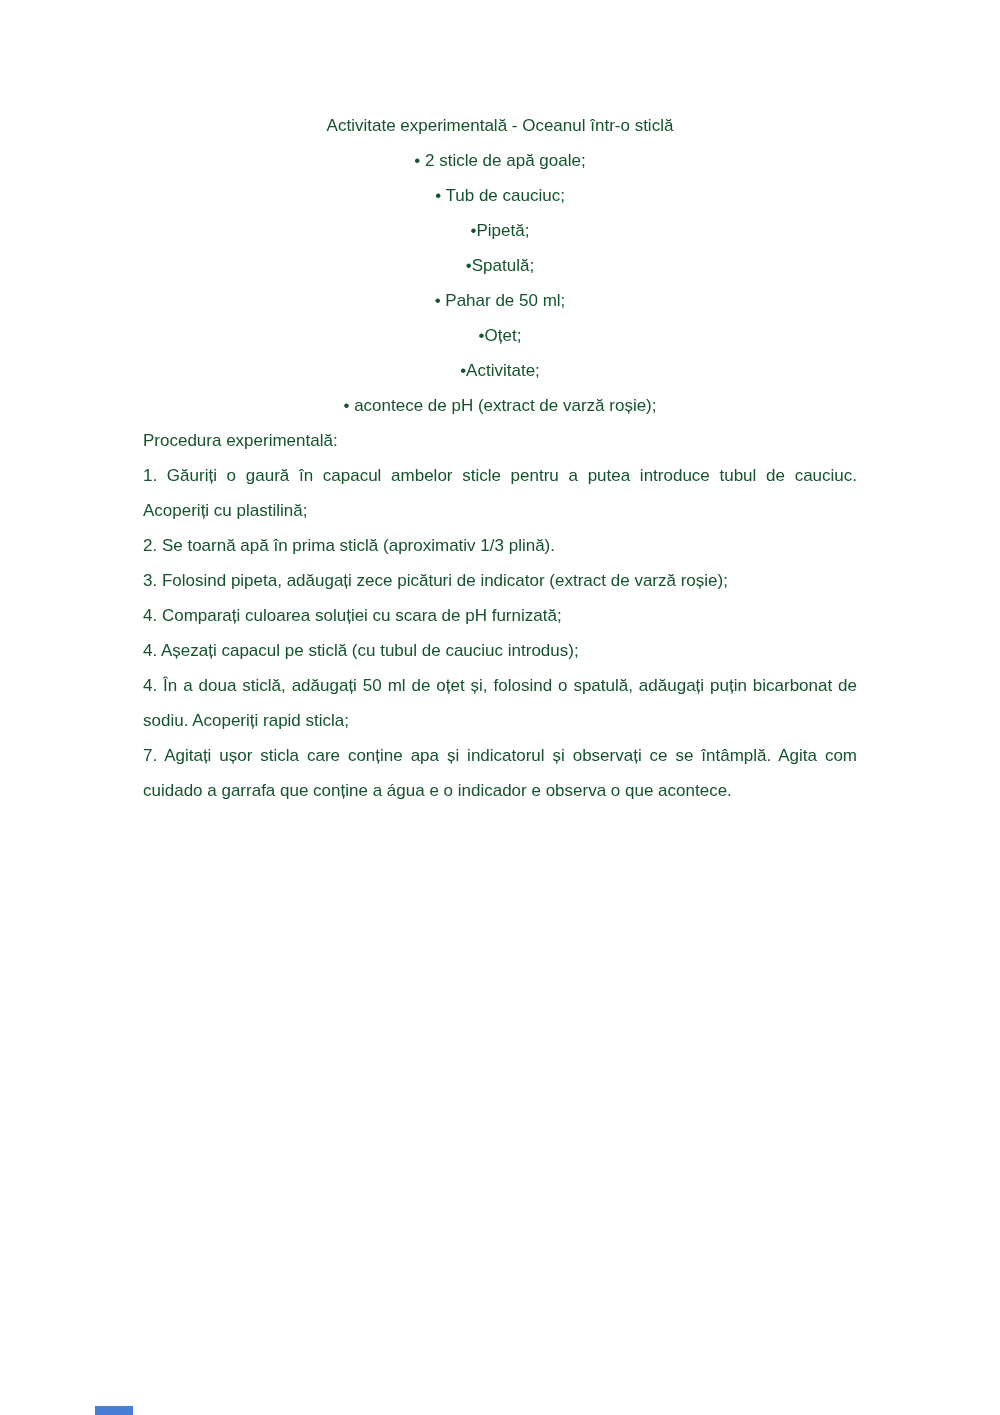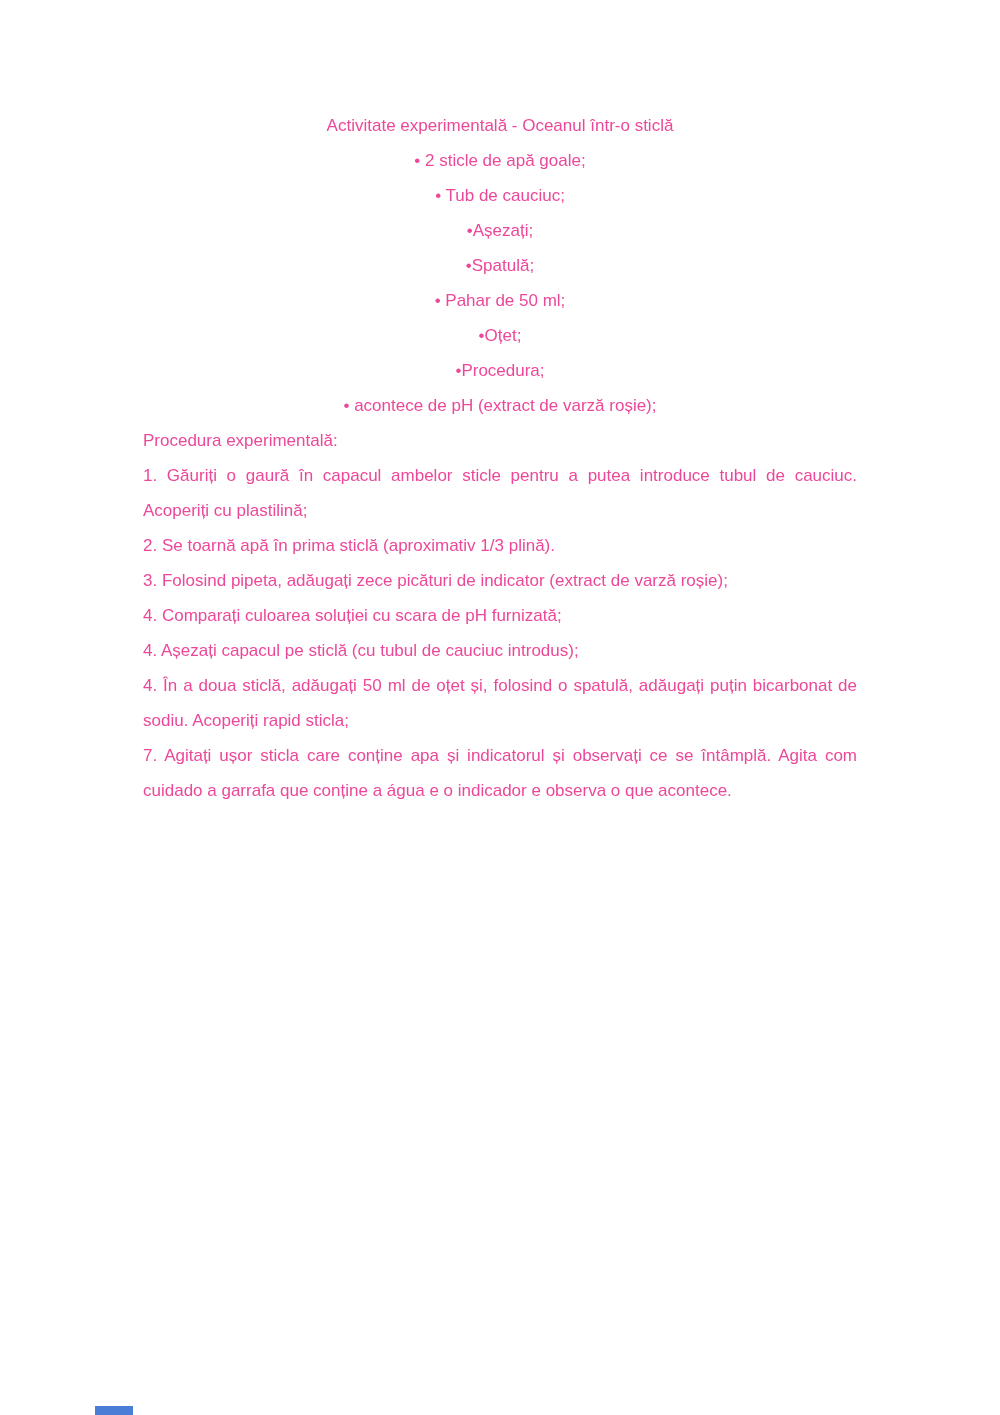--- a/index.html
+++ b/index.html
@@ -5,21 +5,21 @@
   html, body {
     margin: 0;
     padding: 0;
     background: #ffffff;
   }
   .page {
     position: relative;
     width: 1000px;
     height: 1415px;
     background: #ffffff;
-    color: #ec4899;
+    color: #14532d;
     font-family: "Liberation Sans", sans-serif;
     font-size: 17px;
     overflow: hidden;
   }
   .content {
     padding: 108px 143px 0 143px;
   }
   .content p, .content h1 {
     font-size: 17px;
     font-weight: 400;
@@ -55,25 +55,25 @@
 <body>
 
 <div class="page">
   <div class="content">
 
     <h1 class="title">Activitate experimentală - Oceanul într-o sticlă</h1>
 
 
     <p class="item">• 2 sticle de apă goale;</p>
     <p class="item">• Tub de cauciuc;</p>
-    <p class="item">•Așezați;</p>
+    <p class="item">•Pipetă;</p>
     <p class="item">•Spatulă;</p>
     <p class="item">• Pahar de 50 ml;</p>
     <p class="item">•Oțet;</p>
-    <p class="item">•Procedura;</p>
+    <p class="item">•Activitate;</p>
     <p class="item">• acontece de pH (extract de varză roșie);</p>
 
     <p class="para">Procedura experimentală:</p>
 
     <p class="para">1. Găuriți o gaură în capacul ambelor sticle pentru a putea introduce tubul de cauciuc. Acoperiți cu plastilină;</p>
     <p class="para">2. Se toarnă apă în prima sticlă (aproximativ 1/3 plină).</p>
     <p class="para">3. Folosind pipeta, adăugați zece picături de indicator (extract de varză roșie);</p>
     <p class="para">4. Comparați culoarea soluției cu scara de pH furnizată;</p>
     <p class="para">4. Așezați capacul pe sticlă (cu tubul de cauciuc introdus);</p>
     <p class="para">4. În a doua sticlă, adăugați 50 ml de oțet și, folosind o spatulă, adăugați puțin bicarbonat de sodiu. Acoperiți rapid sticla;</p>

